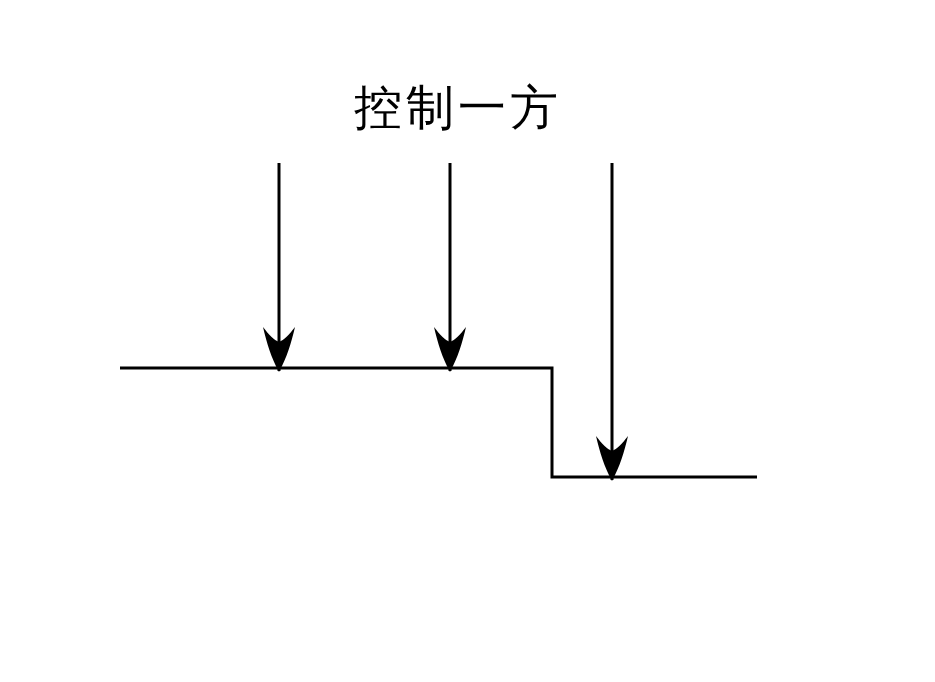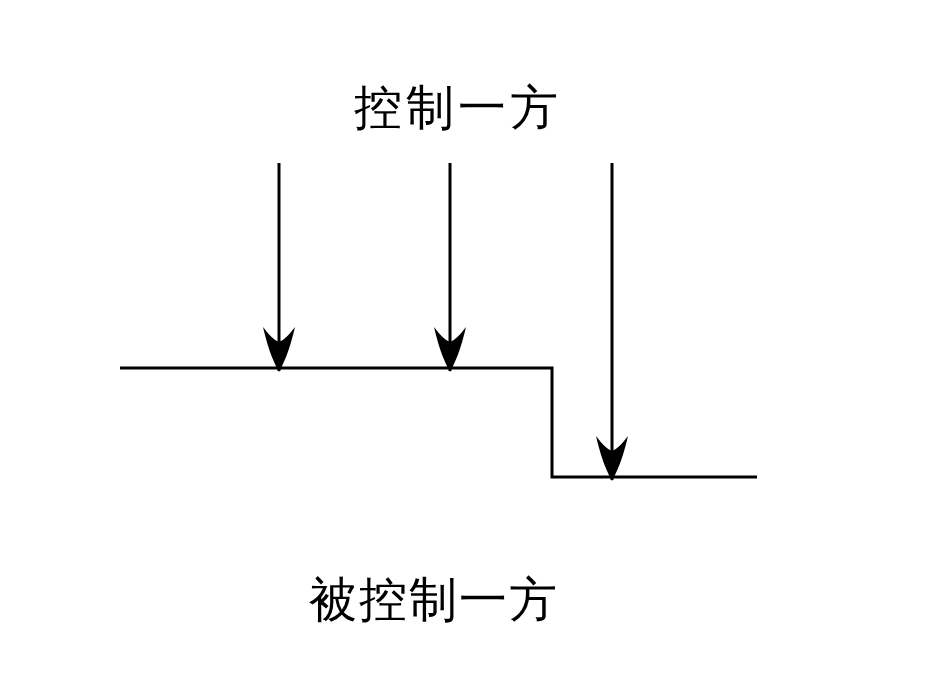--- a/index.html
+++ b/index.html
@@ -83,16 +83,15 @@
     <g>
       <line x1="612" y1="163" x2="612" y2="480" stroke="#000000" stroke-width="3"></line>
       <path d="M 612 481
                C 604 466, 600 453, 596 436
                C 602 444, 607 449, 612 451
                C 617 449, 622 444, 628 436
                C 624 453, 620 466, 612 481 Z" fill="#000000"></path>
     </g>
   </svg>
 
-  <div class="label bottom-label">被控制一方</div>
 
 
 </div>
 
 </body></html>

